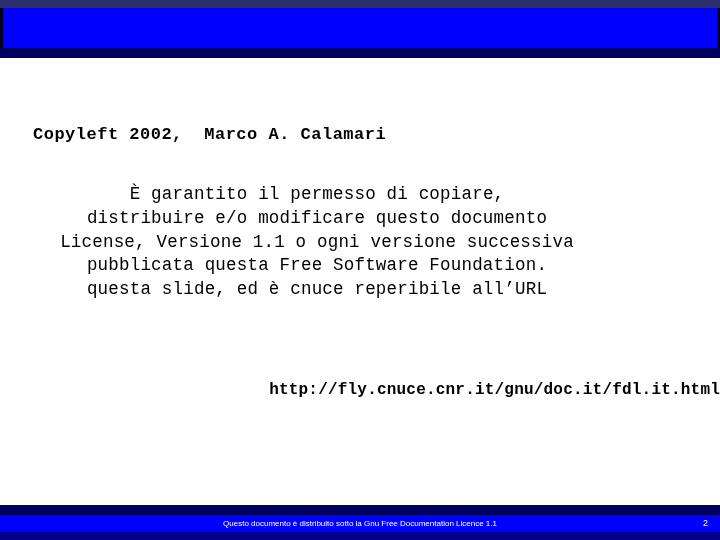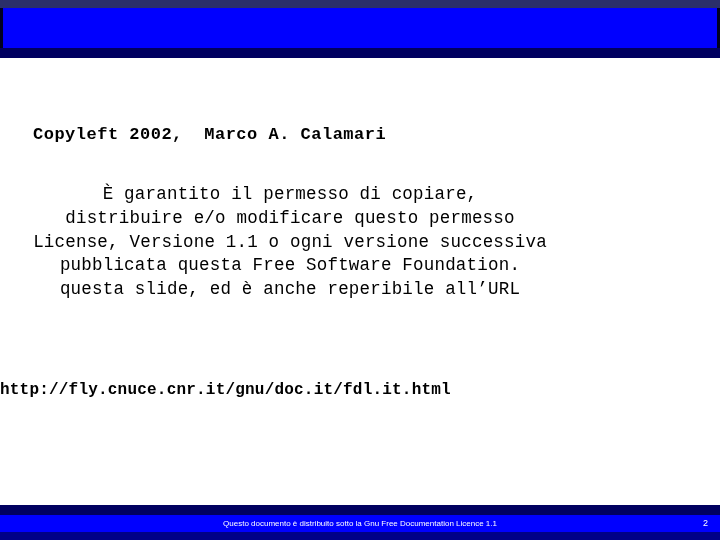--- a/index.html
+++ b/index.html
@@ -71,33 +71,34 @@
   .body-block {
     position: absolute;
     left: 0;
     top: 183px;
     width: 580px;
     text-align: center;
     font-size: 17.5px;
     line-height: 23.8px;
     color: #000000;
     letter-spacing: 0.2px;
+    padding-left: 27px;
   }
   .body-block .body-line {
     display: block;
     white-space: pre;
   }
 
   
   .url-line {
     position: absolute;
     left: 0;
     top: 381px;
     width: 720px;
-    text-align: left;
+    text-align: right;
     font-size: 16px;
     font-weight: bold;
     color: #000000;
     letter-spacing: 0.2px;
     white-space: pre;
   }
 
   
   .footer-banner {
     position: absolute;
@@ -156,24 +157,24 @@
   <div class="edge-left"></div>
   <div class="strip-blue"></div>
   <div class="edge-right"></div>
   <div class="strip-dark-bottom"></div>
 </div>
 
 <div class="slide-title">Copyleft 2002,  Marco A. Calamari</div>
 
 <div class="body-block">
   <span class="body-line">È garantito il permesso di copiare,</span>
-  <span class="body-line">distribuire e/o modificare questo permesso</span>
+  <span class="body-line">distribuire e/o modificare questo documento</span>
   <span class="body-line">License, Versione 1.1 o ogni versione successiva</span>
   <span class="body-line">pubblicata questa Free Software Foundation.</span>
-  <span class="body-line">questa slide, ed è anche reperibile all’URL</span>
+  <span class="body-line">questa slide, ed è cnuce reperibile all’URL</span>
 </div>
 
 <div class="url-line">http://fly.cnuce.cnr.it/gnu/doc.it/fdl.it.html</div>
 
 <div class="footer-banner">
   <div class="f-dark-top"></div>
   <div class="f-blue"></div>
   <div class="f-dark-bottom"></div>
   <div class="footer-text">Questo documento è distribuito sotto la Gnu Free Documentation Licence 1.1</div>
   <div class="footer-page-number">2</div>

